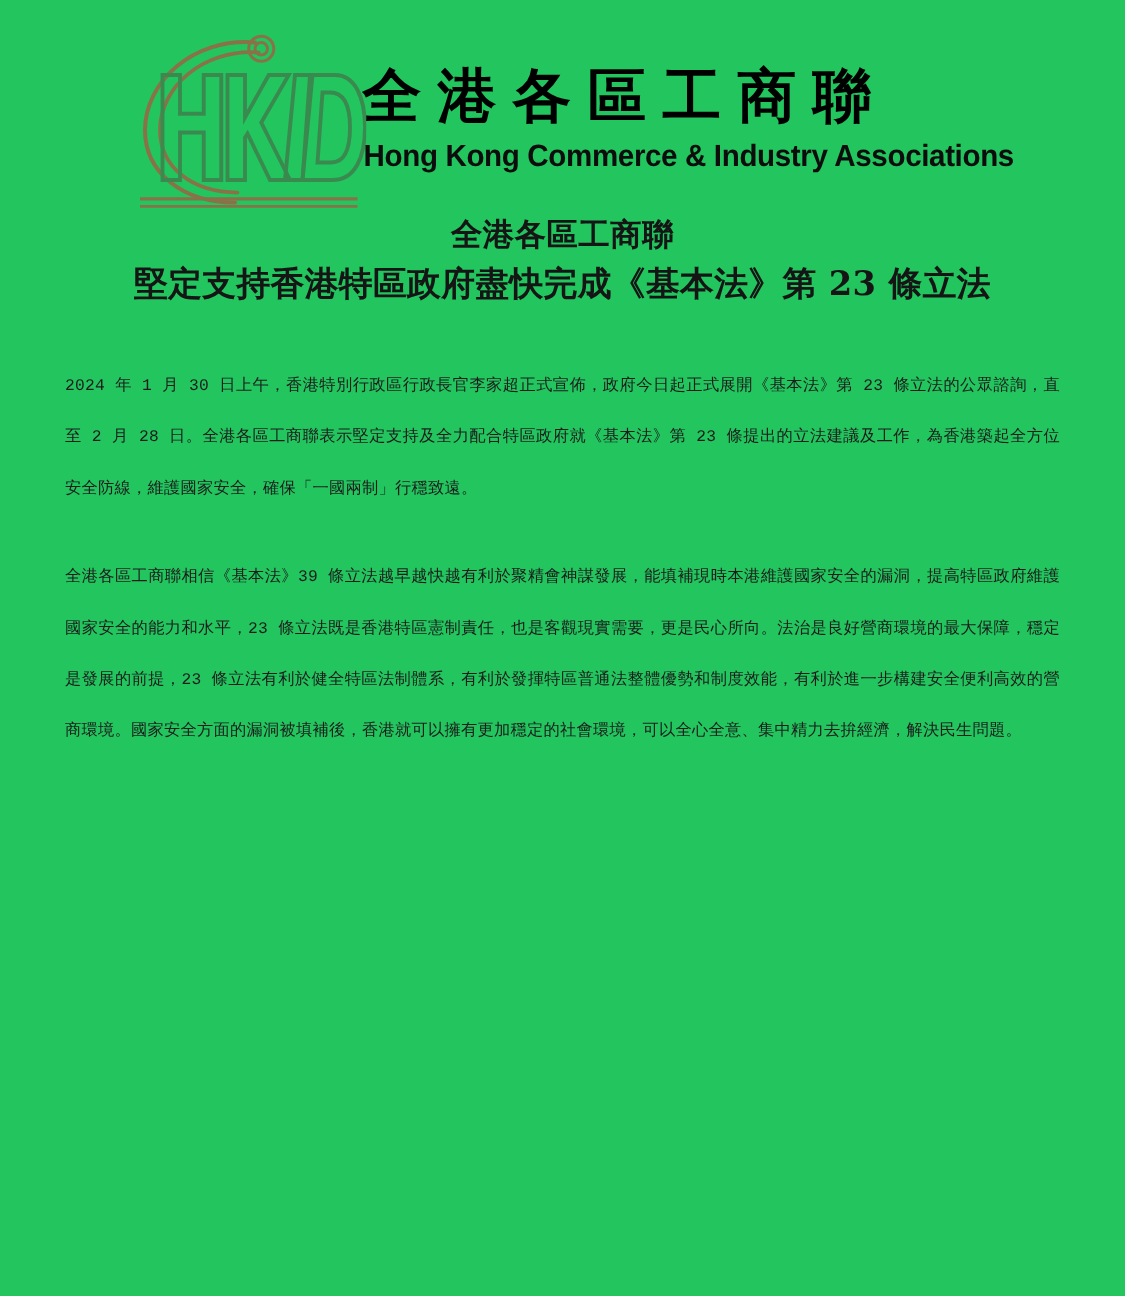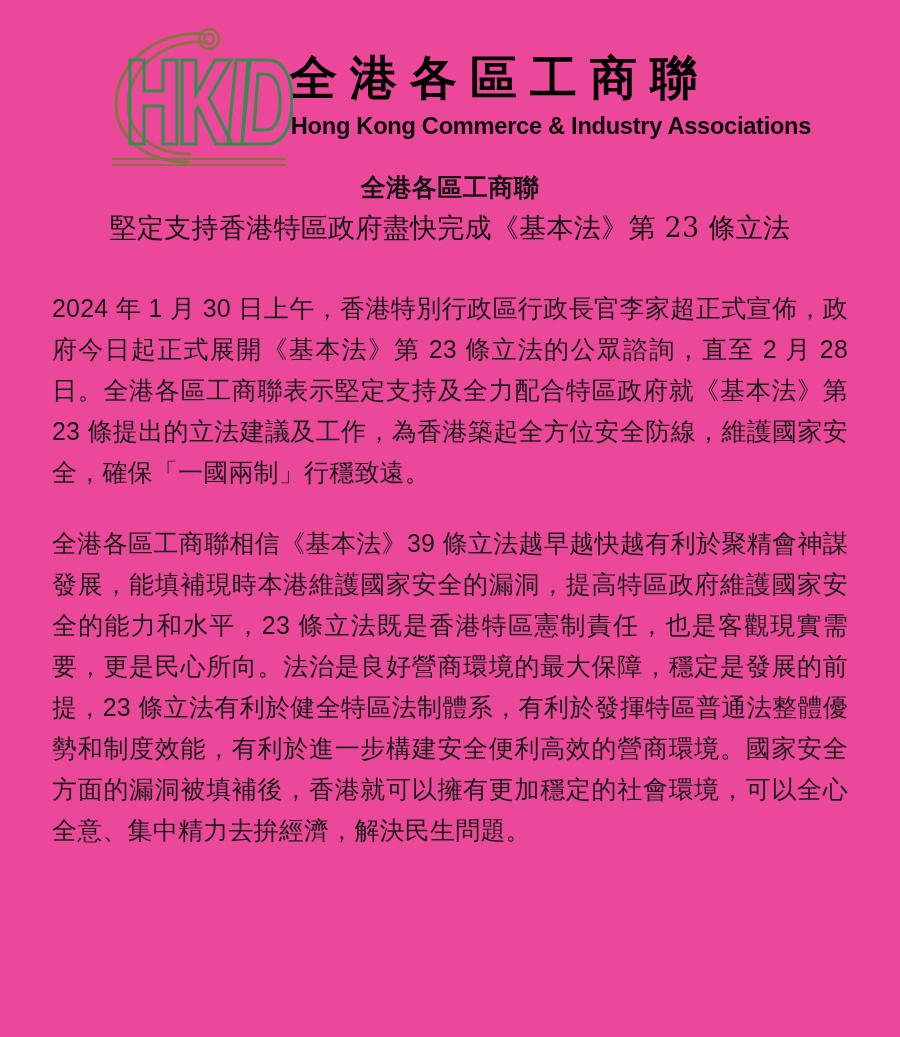--- a/index.html
+++ b/index.html
@@ -12,21 +12,21 @@
     height: 1037px;
     font-family: "Liberation Serif", "DejaVu Serif", serif;
     color: #1a1a1a;
     overflow: hidden;
   }
 
   .page {
     position: relative;
     width: 900px;
     height: 1037px;
-    background: #ec4899;
+    background: #22c55e;
     box-sizing: border-box;
   }
 
   
   .letterhead {
     position: relative;
     width: 900px;
     height: 168px;
   }
 
@@ -90,36 +90,36 @@
     font-size: 25px;
     line-height: 36px;
     font-weight: 700;
     color: #151515;
     letter-spacing: 0.5px;
   }
   .doc-title-2 {
     font-family: "DejaVu Serif", "Liberation Serif", serif;
     font-size: 27px;
     line-height: 40px;
-    font-weight: 400;
+    font-weight: 700;
     color: #151515;
     letter-spacing: 0.3px;
     margin-top: 2px;
   }
 
   
   .body-area {
     margin: 0;
     padding: 40px 52px 0 52px;
     width: 900px;
     box-sizing: border-box;
   }
   .para {
-    font-family: Liberation Sans, sans-serif;
-    font-size: 25px;
+    font-family: Liberation Mono, monospace;
+    font-size: 13px;
     line-height: 41px;
     color: #1c1c1c;
     text-align: justify;
     text-justify: inter-character;
     margin: 0 0 30px 0;
     letter-spacing: 0.2px;
   }
   .para:last-child { margin-bottom: 0; }
 </style>
 </head>

